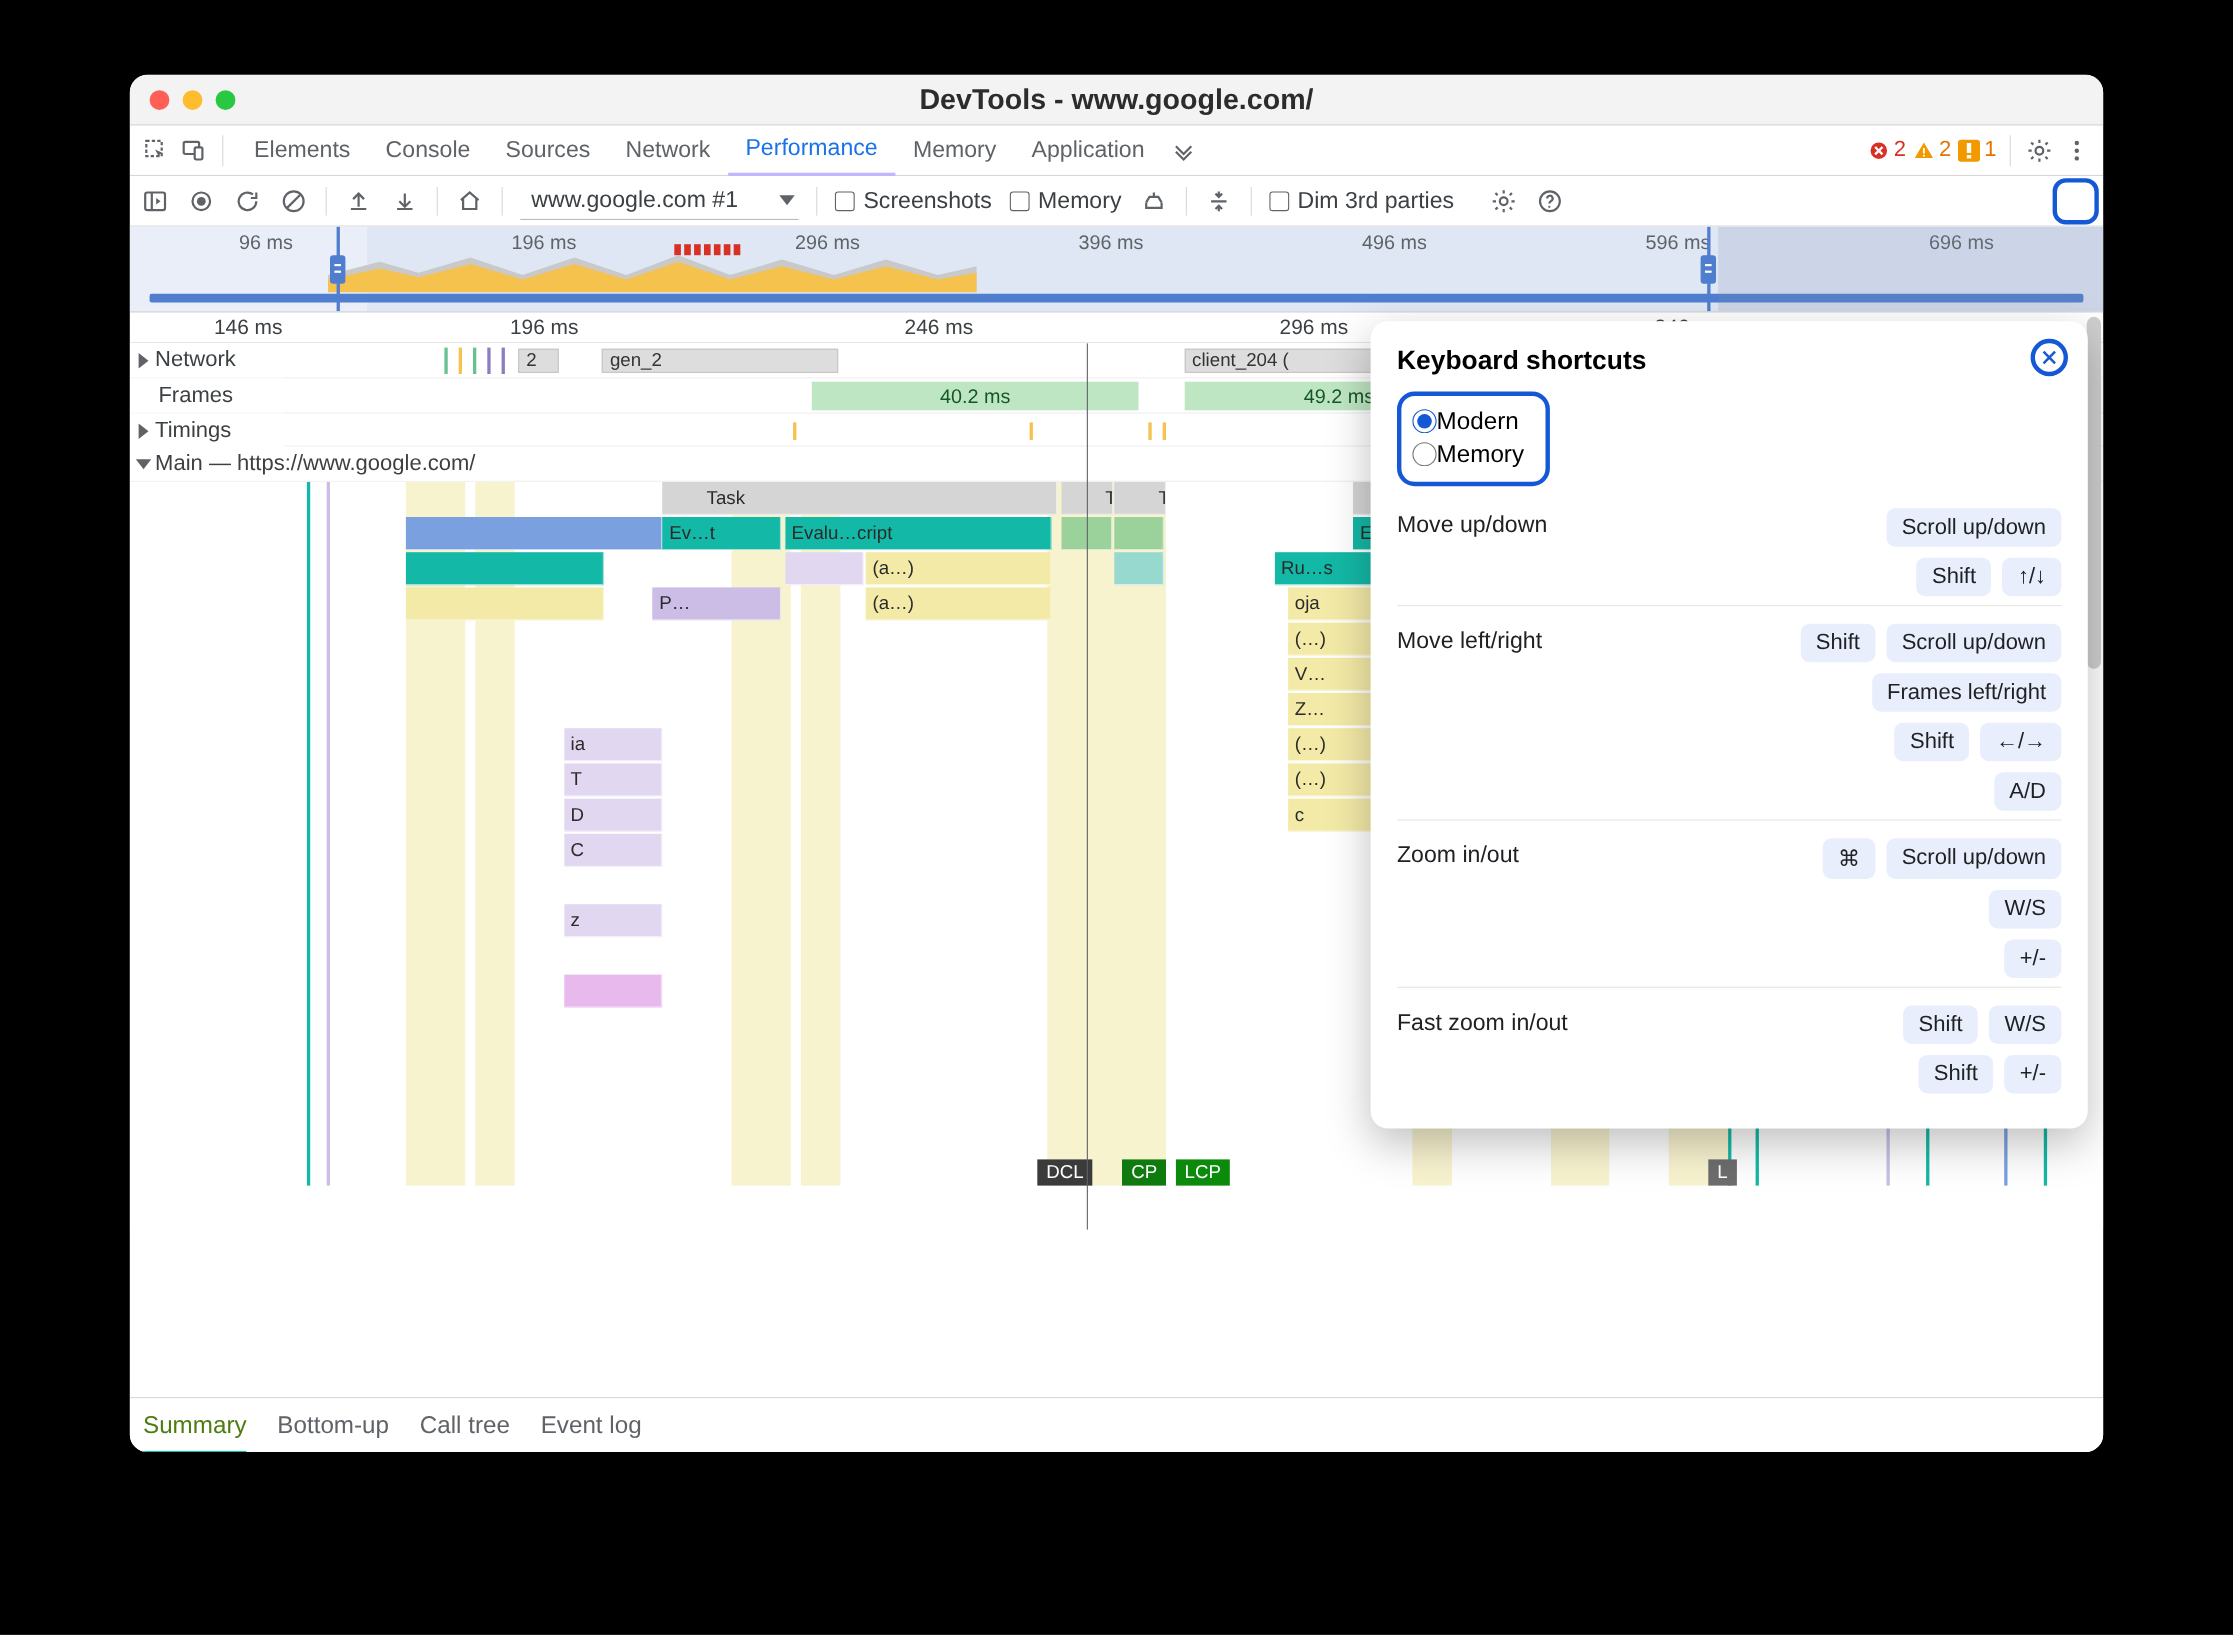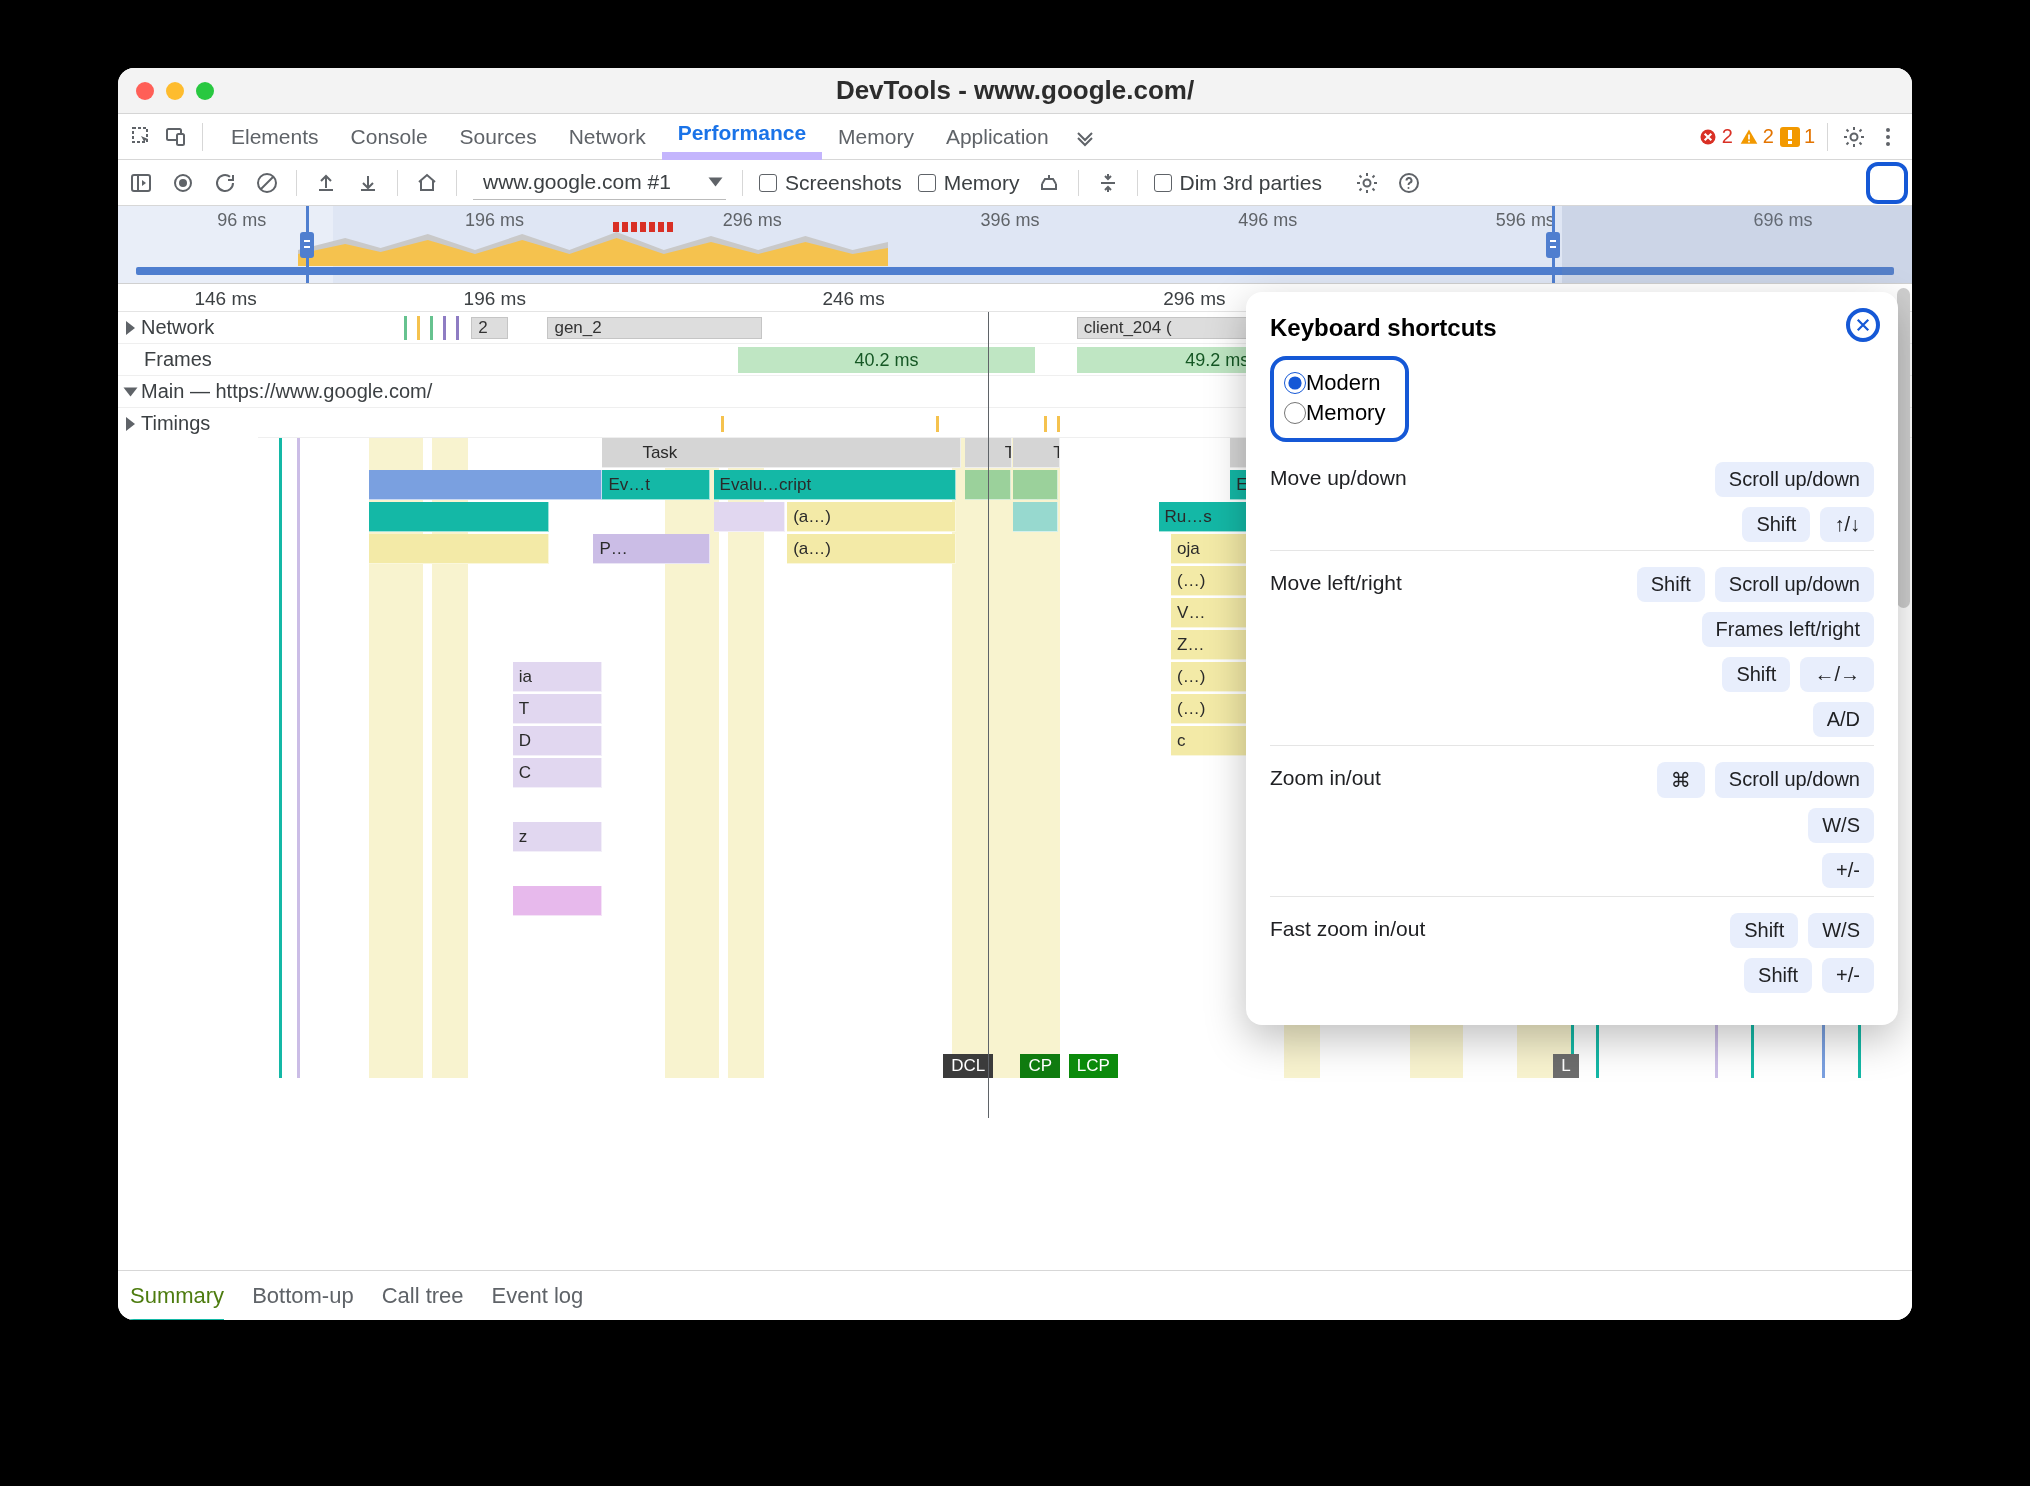--- a/index.html
+++ b/index.html
@@ -18,21 +18,21 @@
 .traffic { display: flex; gap: 12px; padding-left: 18px; }
 .traffic .dot { width: 18px; height: 18px; border-radius: 50%; }
 .dot.red { background: #ff5f57; } .dot.yellow { background: #febc2e; } .dot.green { background: #28c840; }
 .wtitle { position: absolute; left: 0; right: 0; text-align: center; font-weight: 600; font-size: 26px; color: #2c2c2c; pointer-events: none; }
 
 
 .tabstrip { height: 46px; border-bottom: 1px solid #d7d7d7; display: flex; align-items: center; padding: 0 10px; gap: 6px; font-size: 21px; color: #5f6368; }
 .tabstrip .ic { width: 28px; height: 28px; display: flex; align-items: center; justify-content: center; color: #5f6368; }
 .tabstrip .sep { width: 1px; height: 28px; background: #d7d7d7; margin: 0 6px; }
 .tabstrip .tab { padding: 0 16px; height: 46px; display: flex; align-items: center; cursor: pointer; white-space: nowrap; }
-.tabstrip .tab.active { color: #1a73e8; font-weight: 700; border-bottom: 8px solid #c4b5fd; margin-bottom: -1px; }
+.tabstrip .tab.active { color: #1a73e8; font-weight: 400; border-bottom: 3px solid #c4b5fd; margin-bottom: -1px; }
 .tabstrip .spacer { flex: 1; }
 .status-pill { display: flex; align-items: center; gap: 4px; font-size: 20px; font-weight: 500; }
 .status-pill .badge-error { color: #d93025; } .status-pill .badge-warn { color: #e37400; } .status-pill .badge-issue { color: #e37400; }
 .status-pill svg, .status-pill .sq { width:20px; height:20px; }
 
 
 .perftb { height: 46px; border-bottom: 1px solid #d7d7d7; display: flex; align-items: center; padding: 0 10px; gap: 16px; font-size: 21px; color: #3c4043; position: relative; }
 .perftb .ic { width: 26px; height: 26px; display:flex; align-items:center; justify-content:center; color:#5f6368; cursor:pointer; }
 .perftb .vsep { width:1px; height:26px; background:#d7d7d7; }
 .perftb .sel { display:flex; align-items:center; gap: 40px; padding: 0 6px 0 10px; border-bottom: 1px solid #bbb; height: 34px; }
@@ -383,39 +383,39 @@
       <div class="trackrow frames">
         <div class="lbl" style="padding-left:26px">
             <span>Frames</span>
           </div>
         <div class="body" id="framesbody">
             <div class="seg" style="left: 29%; width: 18%;">40.2 ms</div>
             <div class="seg" style="left: 49.5%; width: 17%;">49.2 ms</div>
           </div>
       </div>
 
-      <div class="trackrow main-h">
-        <div class="lbl" style="width:auto">
-            <span class="tri down"></span>
-            <span>Main — https://www.google.com/</span>
-          </div>
-      </div>
-
       <div class="trackrow timings">
         <div class="lbl">
             <span class="tri"></span>
             <span>Timings</span>
           </div>
         <div class="body" id="timingsbody">
            <div class="seg" style="left:28%"></div>
             <div class="seg" style="left:41%"></div>
            <div class="seg" style="left:47.5%"></div>
             <div class="seg" style="left:48.3%"></div>
            <div class="seg" style="left:80%;background:#cbbde6"></div>
         </div>
+      </div>
+
+      <div class="trackrow main-h">
+        <div class="lbl" style="width:auto">
+            <span class="tri down"></span>
+            <span>Main — https://www.google.com/</span>
+          </div>
       </div>
 
       <div class="flamearea" id="flamearea">
           <div class="deep-col" style="left: 14%; width: 3%; opacity: 0.55;"></div>
           <div class="deep-col" style="left: 17.5%; width: 2%; opacity: 0.55;"></div>
           <div class="deep-col" style="left: 30.5%; width: 3%; opacity: 0.55;"></div>
           <div class="deep-col" style="left: 34%; width: 2%; opacity: 0.55;"></div>
           <div class="deep-col" style="left: 46.5%; width: 6%; opacity: 0.55;"></div>
           <div class="deep-col" style="left: 65%; width: 2%; opacity: 0.55;"></div>
           <div class="deep-col" style="left: 72%; width: 3%; opacity: 0.55;"></div>

